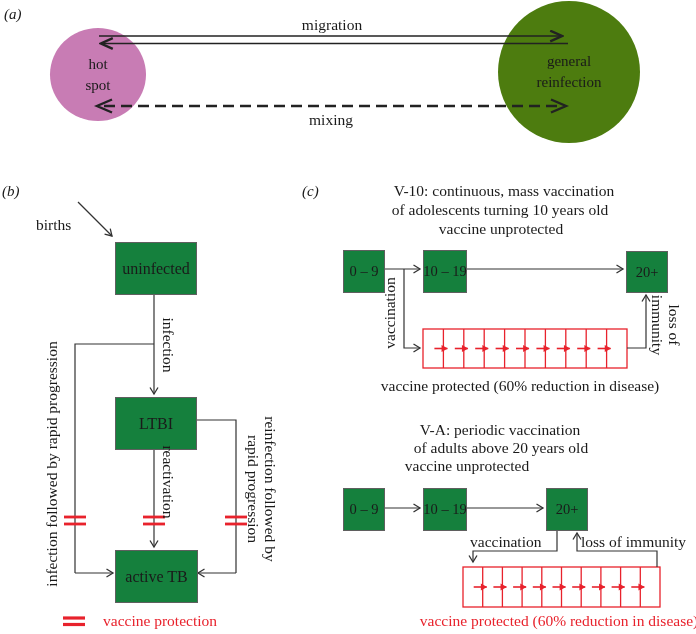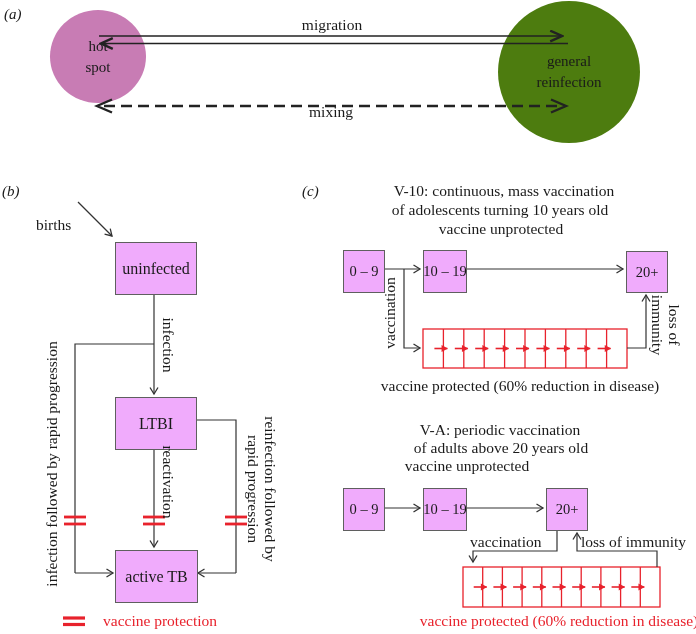--- a/index.html
+++ b/index.html
@@ -2,38 +2,38 @@
 <html><head>
 <meta charset="utf-8">
 <style>
   html,body{margin:0;padding:0;background:#fff;}
   .stage{position:relative;width:696px;height:634px;background:#fff;overflow:hidden;
          font-family:"Liberation Serif","DejaVu Serif",serif;color:#1a1a1a;}
   svg.layer{position:absolute;left:0;top:0;z-index:2;}
   .circle{position:absolute;border-radius:50%;display:flex;flex-direction:column;
           align-items:center;justify-content:center;text-align:center;
           font-size:15px;line-height:1.4;z-index:1;}
-  .gbox{position:absolute;background:#f0abfc;border:1px solid #5f5f5f;display:flex;
+  .gbox{position:absolute;background:#15803d;border:1px solid #5f5f5f;display:flex;
         align-items:center;justify-content:center;z-index:3;font-size:16px;white-space:nowrap;}
   .agebox{font-size:14.5px;}
   .lbl{position:absolute;font-size:15.5px;white-space:nowrap;z-index:3;}
   .cx{transform:translateX(-50%);}
   .rot90{transform:translate(-50%,-50%) rotate(90deg);text-align:center;line-height:1.12;}
   .rotm90{transform:translate(-50%,-50%) rotate(-90deg);}
   .panel-label{font-style:italic;font-size:15px;}
   .red{color:#e8222c;}
   .titleline{font-size:15.5px;}
   .capt{font-size:15.5px;}
 </style>
 </head>
 <body>
 
 <div class="stage">
 
-  <div class="circle" style="left:50px;top:10px;width:96px;height:93px;background:#c87cb4;">
+  <div class="circle" style="left:50px;top:28px;width:96px;height:93px;background:#c87cb4;">
     <div>hot</div>
     <div>spot</div>
   </div>
   <div class="circle" style="left:498px;top:1px;width:142px;height:142px;background:#4d7c0f;">
     <div>general</div>
     <div>reinfection</div>
   </div>
 
   <svg class="layer" width="696" height="634" viewBox="0 0 696 634">
     <defs>
@@ -139,21 +139,21 @@
       <path d="M557,529 L557,551 L473,551 L473,562" marker-end="url(#ah)"></path>
       <path d="M657,567 L657,551 L577,551 L577,533" marker-end="url(#ah)"></path>
     </g>
   </svg>
 
   <div class="lbl panel-label" style="left:4px;top:6px;">(a)</div>
   <div class="lbl panel-label" style="left:2px;top:183px;">(b)</div>
   <div class="lbl panel-label" style="left:302px;top:183px;">(c)</div>
 
   <div class="lbl cx" style="left:332px;top:16px;">migration</div>
-  <div class="lbl cx" style="left:331px;top:103px;text-align:right;">mixing</div>
+  <div class="lbl cx" style="left:331px;top:111px;text-align:right;">mixing</div>
 
   <div class="lbl" style="left:36px;top:184px;margin-top:32px;">births</div>
   <div class="gbox" style="left:115px;top:242px;width:80px;height:51px;">
     <span>uninfected</span>
   </div>
   <div class="gbox" style="left:115px;top:397px;width:80px;height:51px;">
     <span>LTBI</span>
   </div>
   <div class="gbox" style="left:115px;top:550px;width:81px;height:51px;">
     <span>active TB</span>

